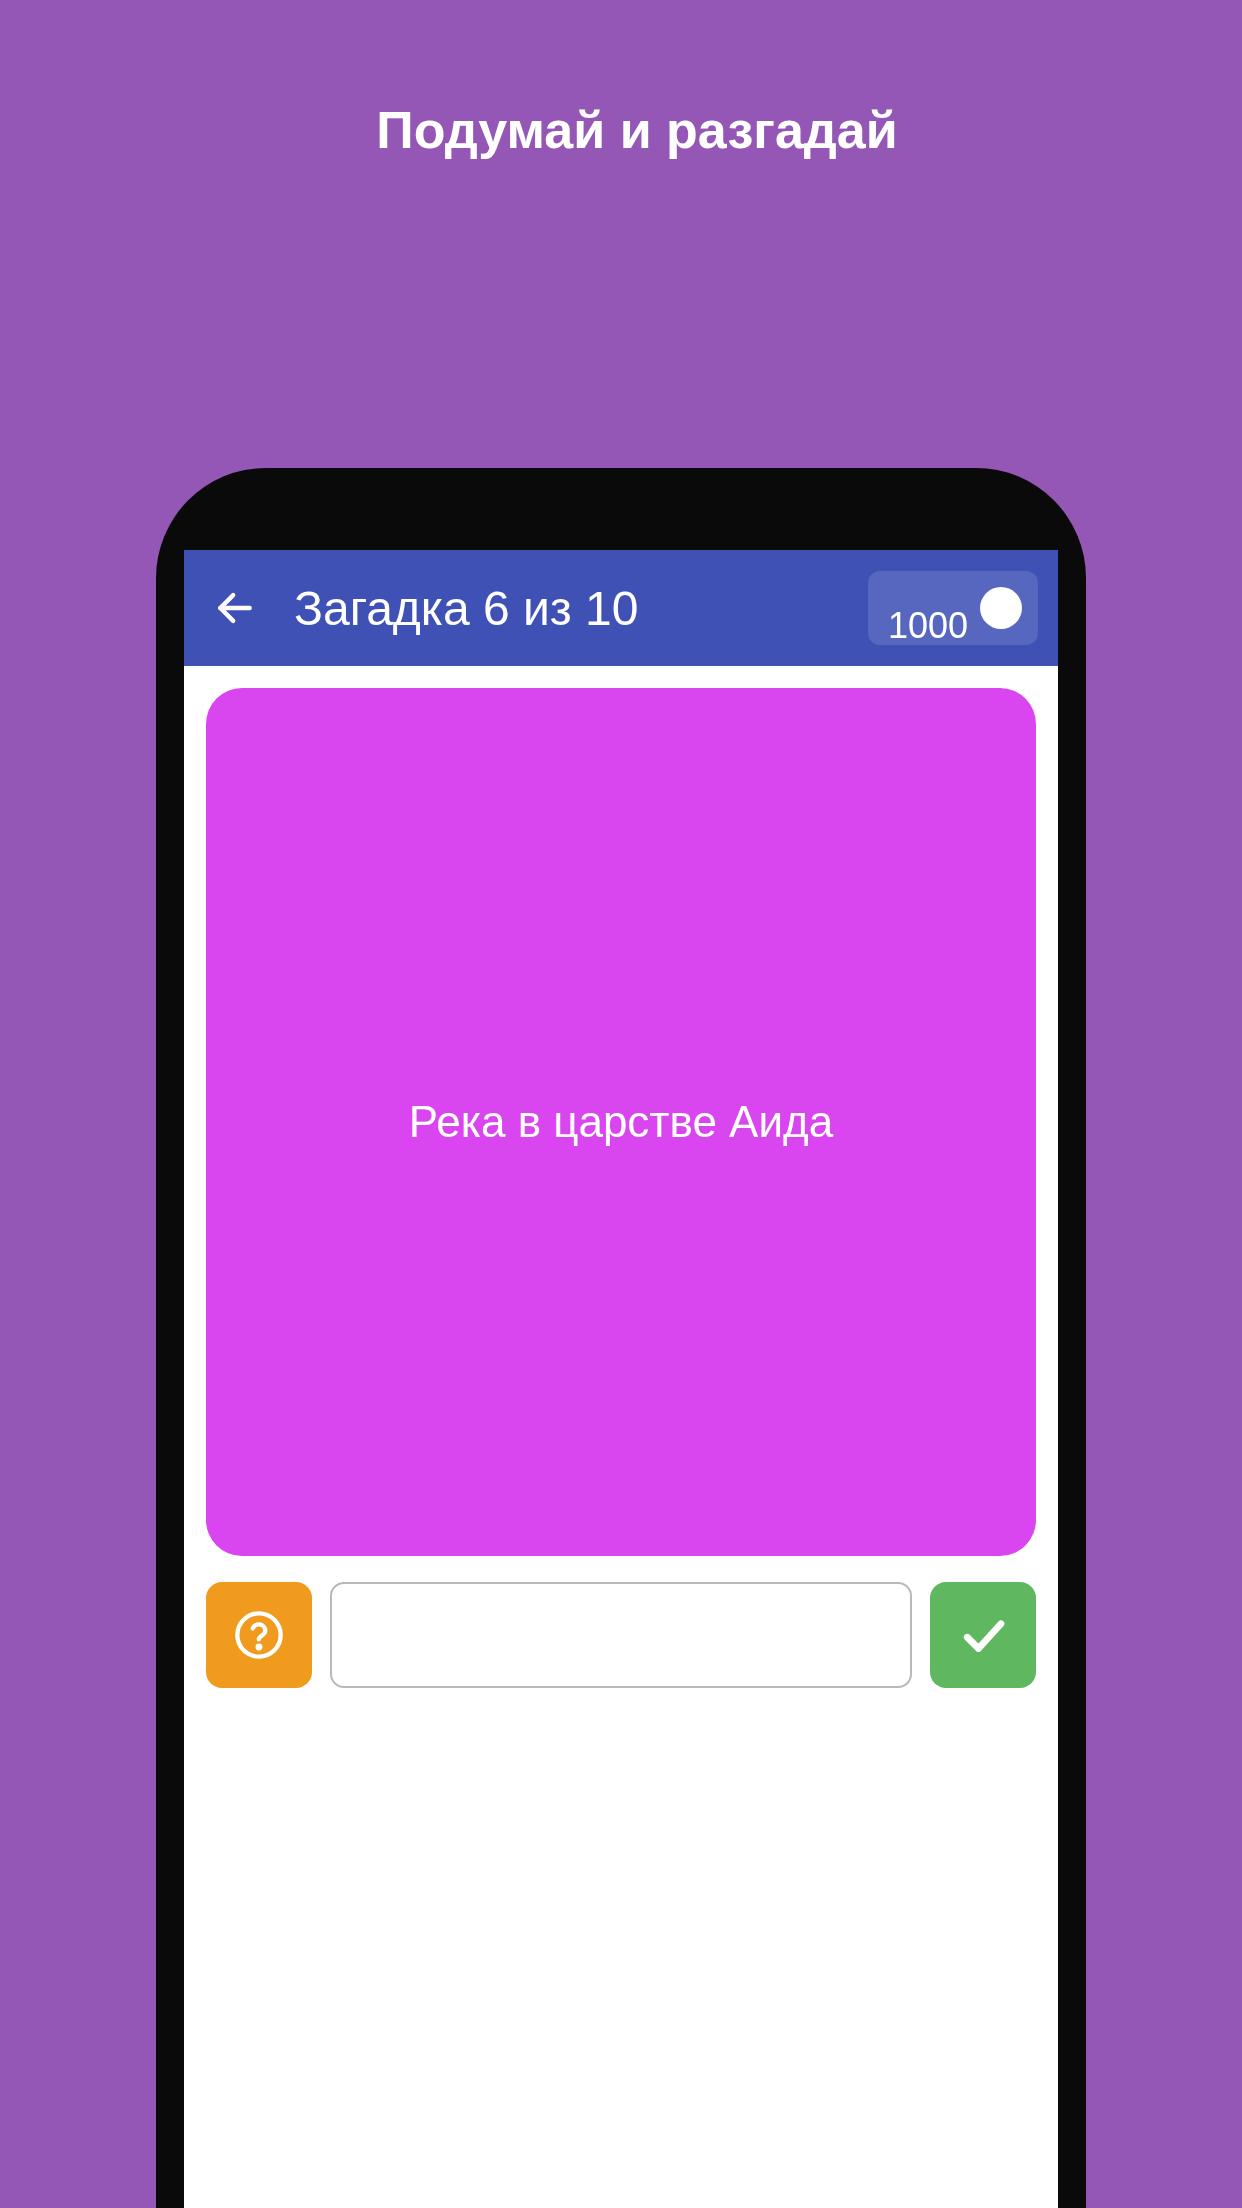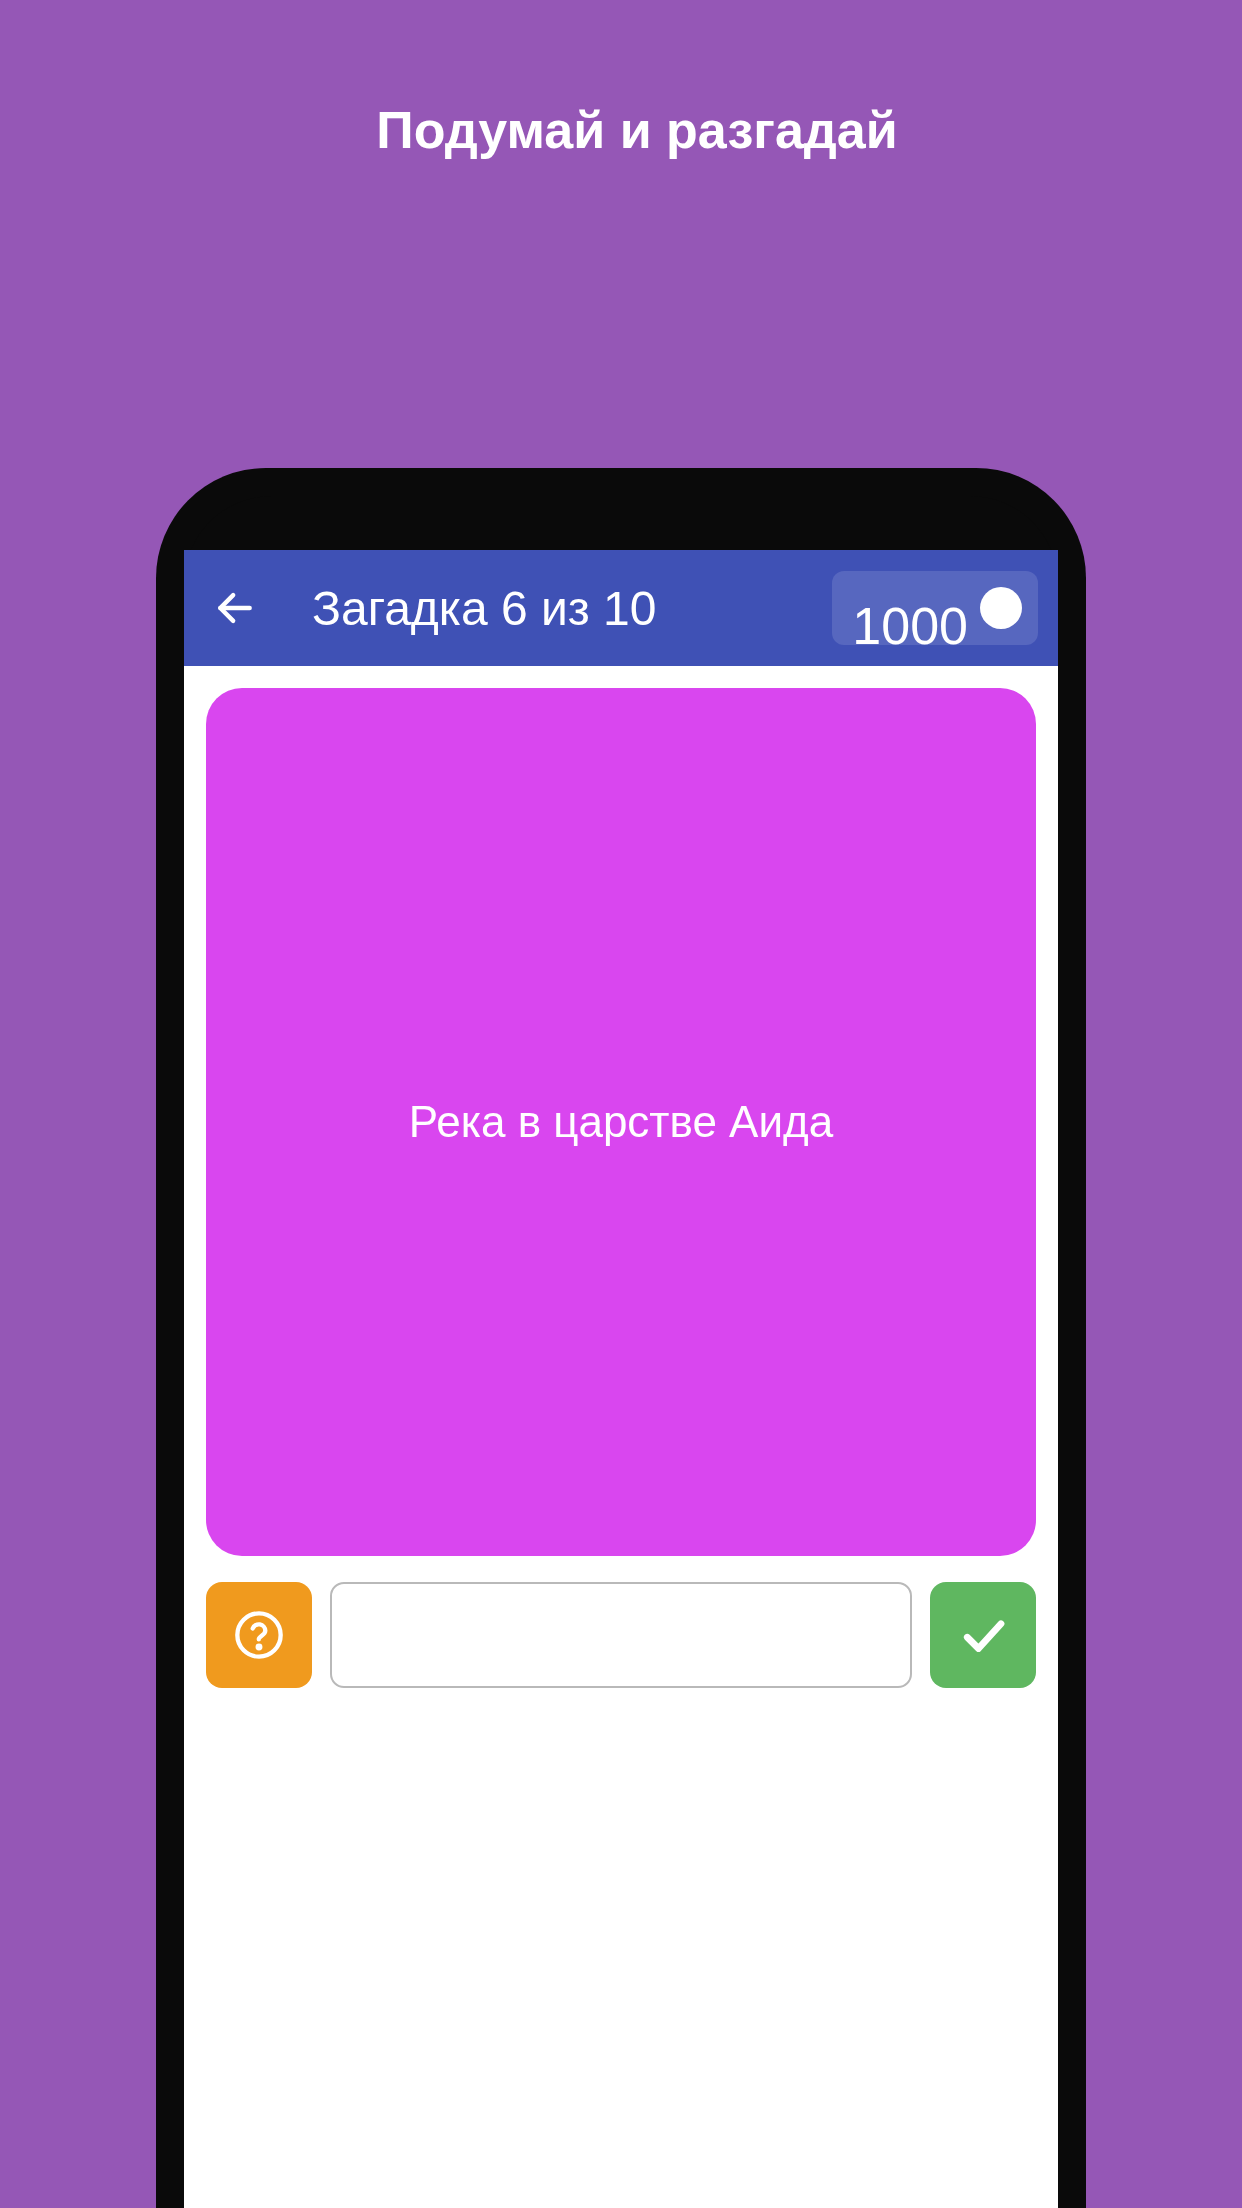--- a/index.html
+++ b/index.html
@@ -44,21 +44,21 @@
     overflow: hidden;
     display: flex;
     flex-direction: column;
   }
   .app-bar {
     background: #3f51b5;
     height: 116px;
     display: flex;
     align-items: center;
     padding: 0 20px 0 26px;
-    gap: 52px;
+    gap: 34px;
   }
   .back-btn {
     width: 50px;
     height: 50px;
     display: flex;
     align-items: center;
     justify-content: center;
     color: #ffffff;
     cursor: pointer;
   }
@@ -73,21 +73,21 @@
     border-radius: 12px;
     height: 74px;
     padding: 0 16px 0 20px;
     display: flex;
     align-items: center;
     gap: 12px;
     cursor: pointer;
   }
   .coin-value {
     color: #ffffff;
-    font-size: 52px;
+    font-size: 36px;
     font-family: -apple-system, BlinkMacSystemFont, 'Segoe UI', Arial, sans-serif;
     font-weight: 500;
     margin-top: 36px;
   }
   .coin-circle {
     width: 42px;
     height: 42px;
     background: #ffffff;
     border-radius: 50%;
   }

